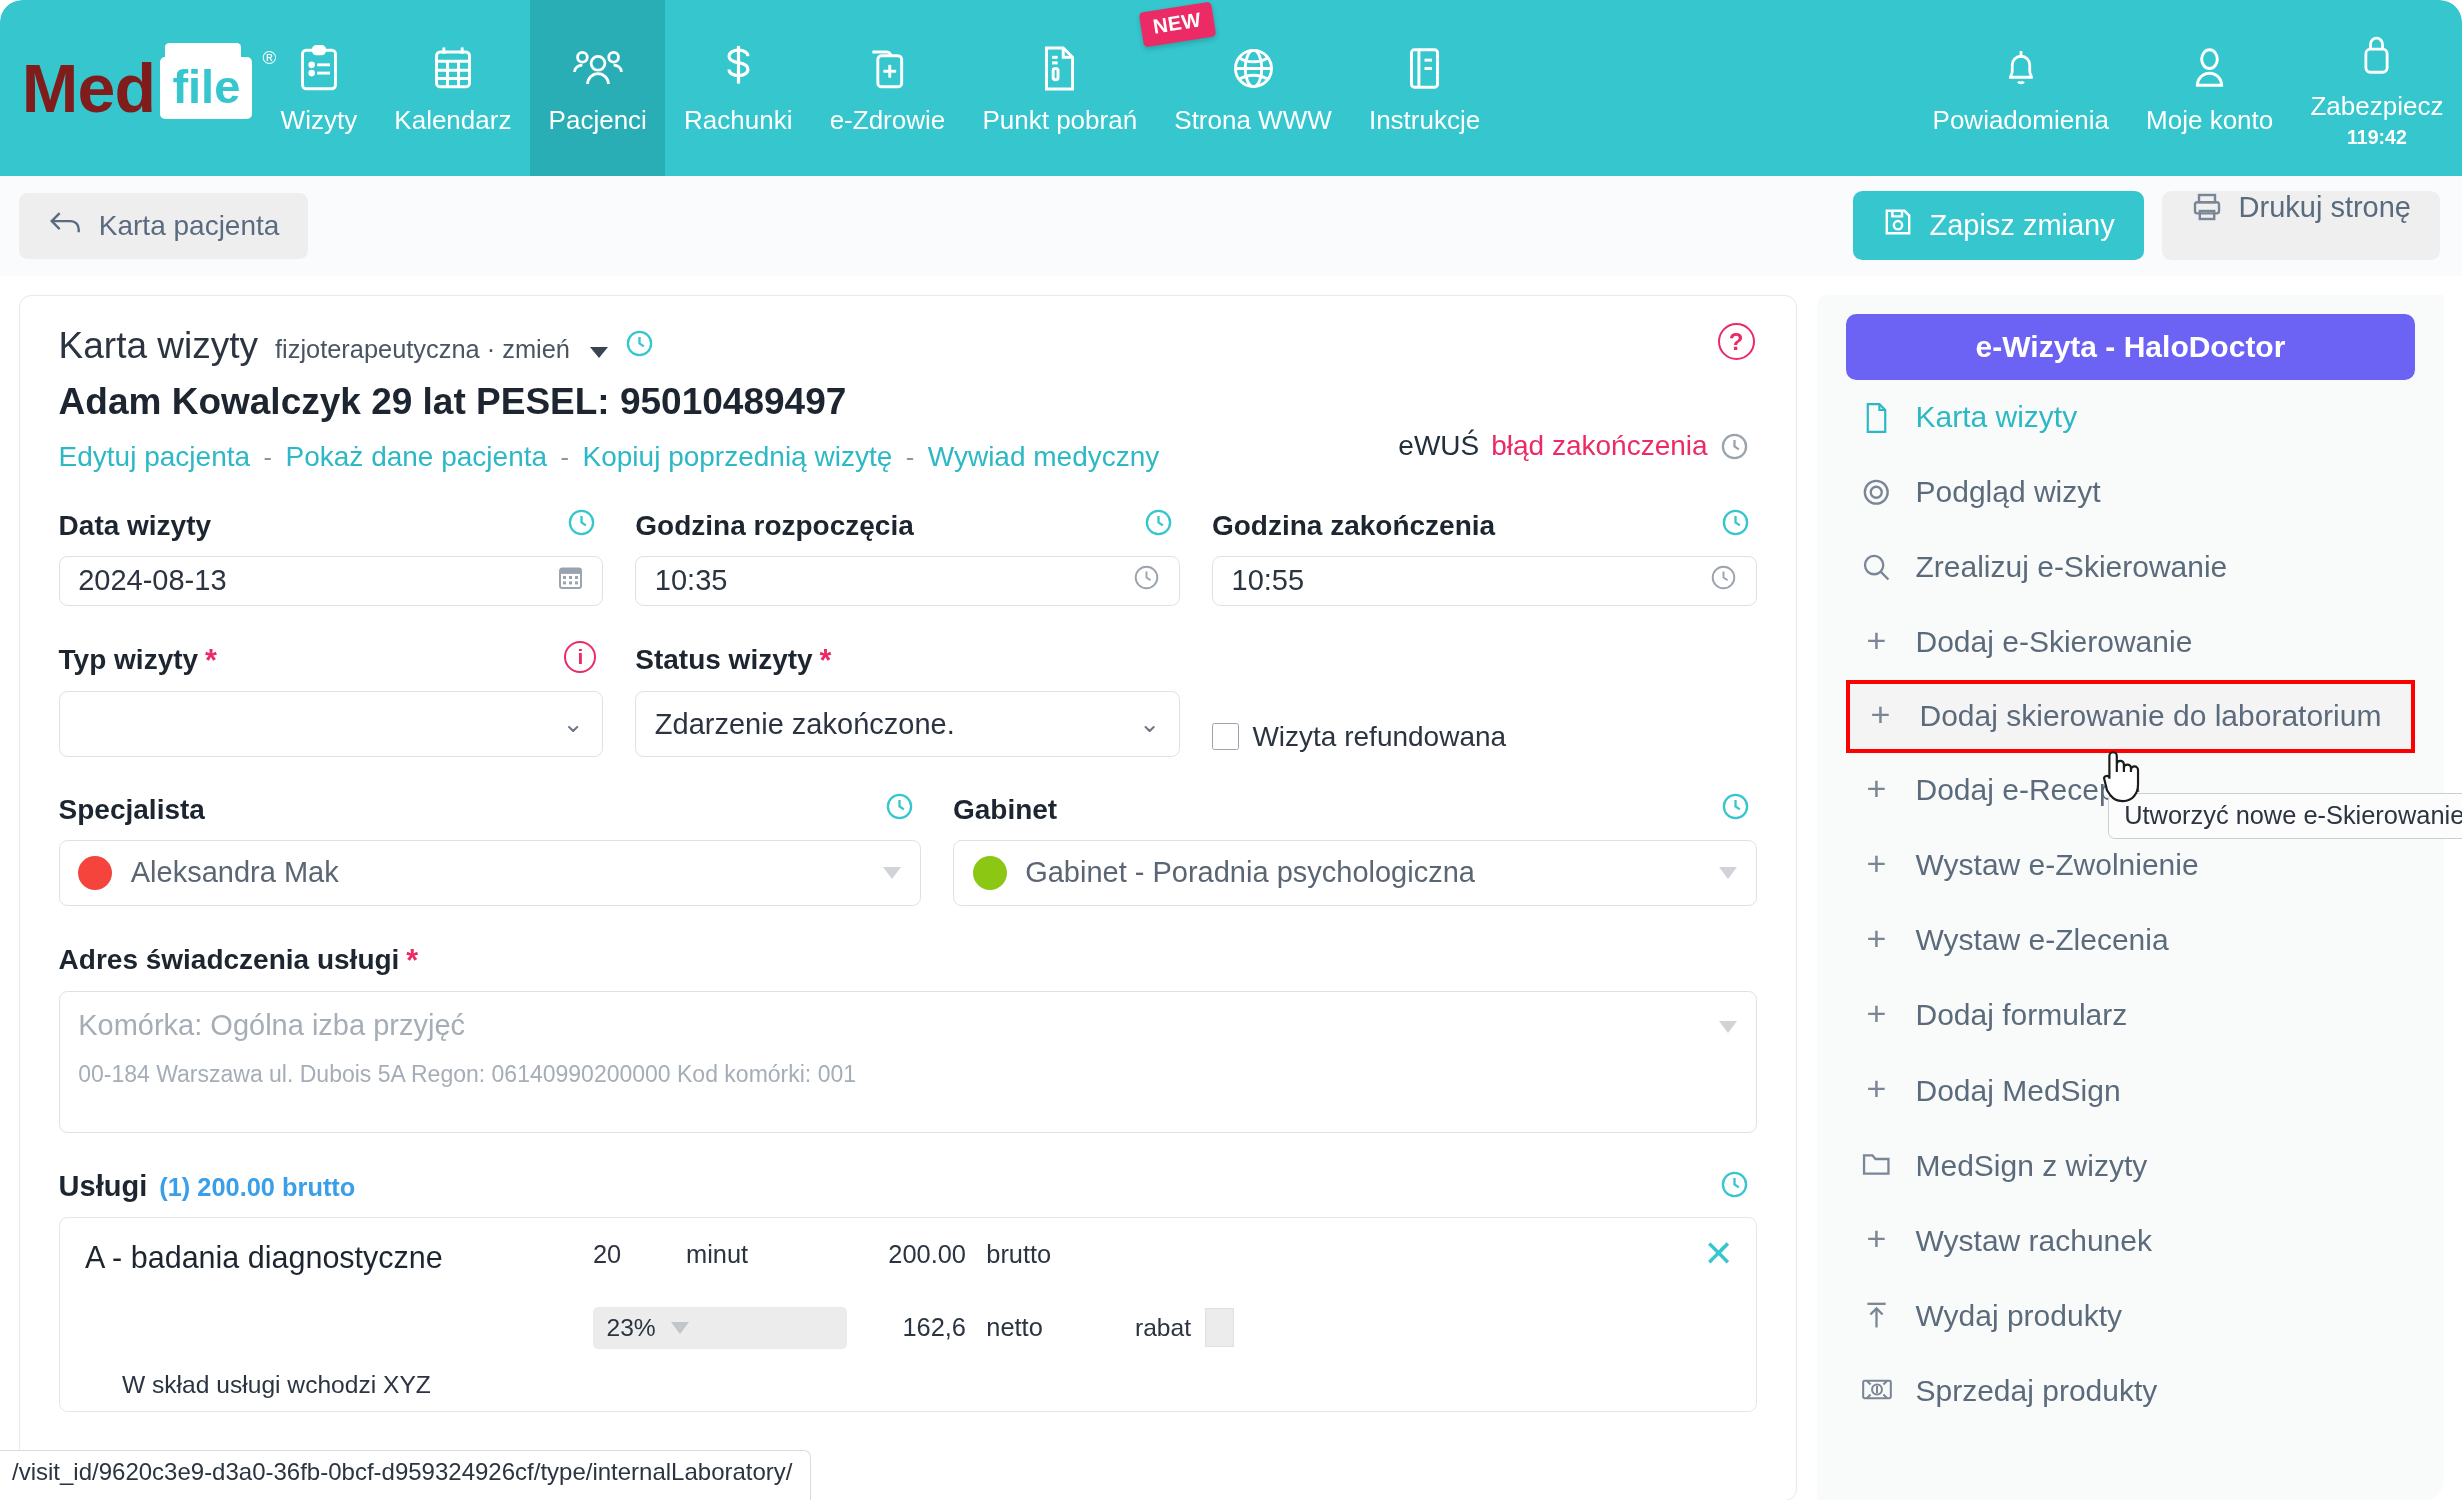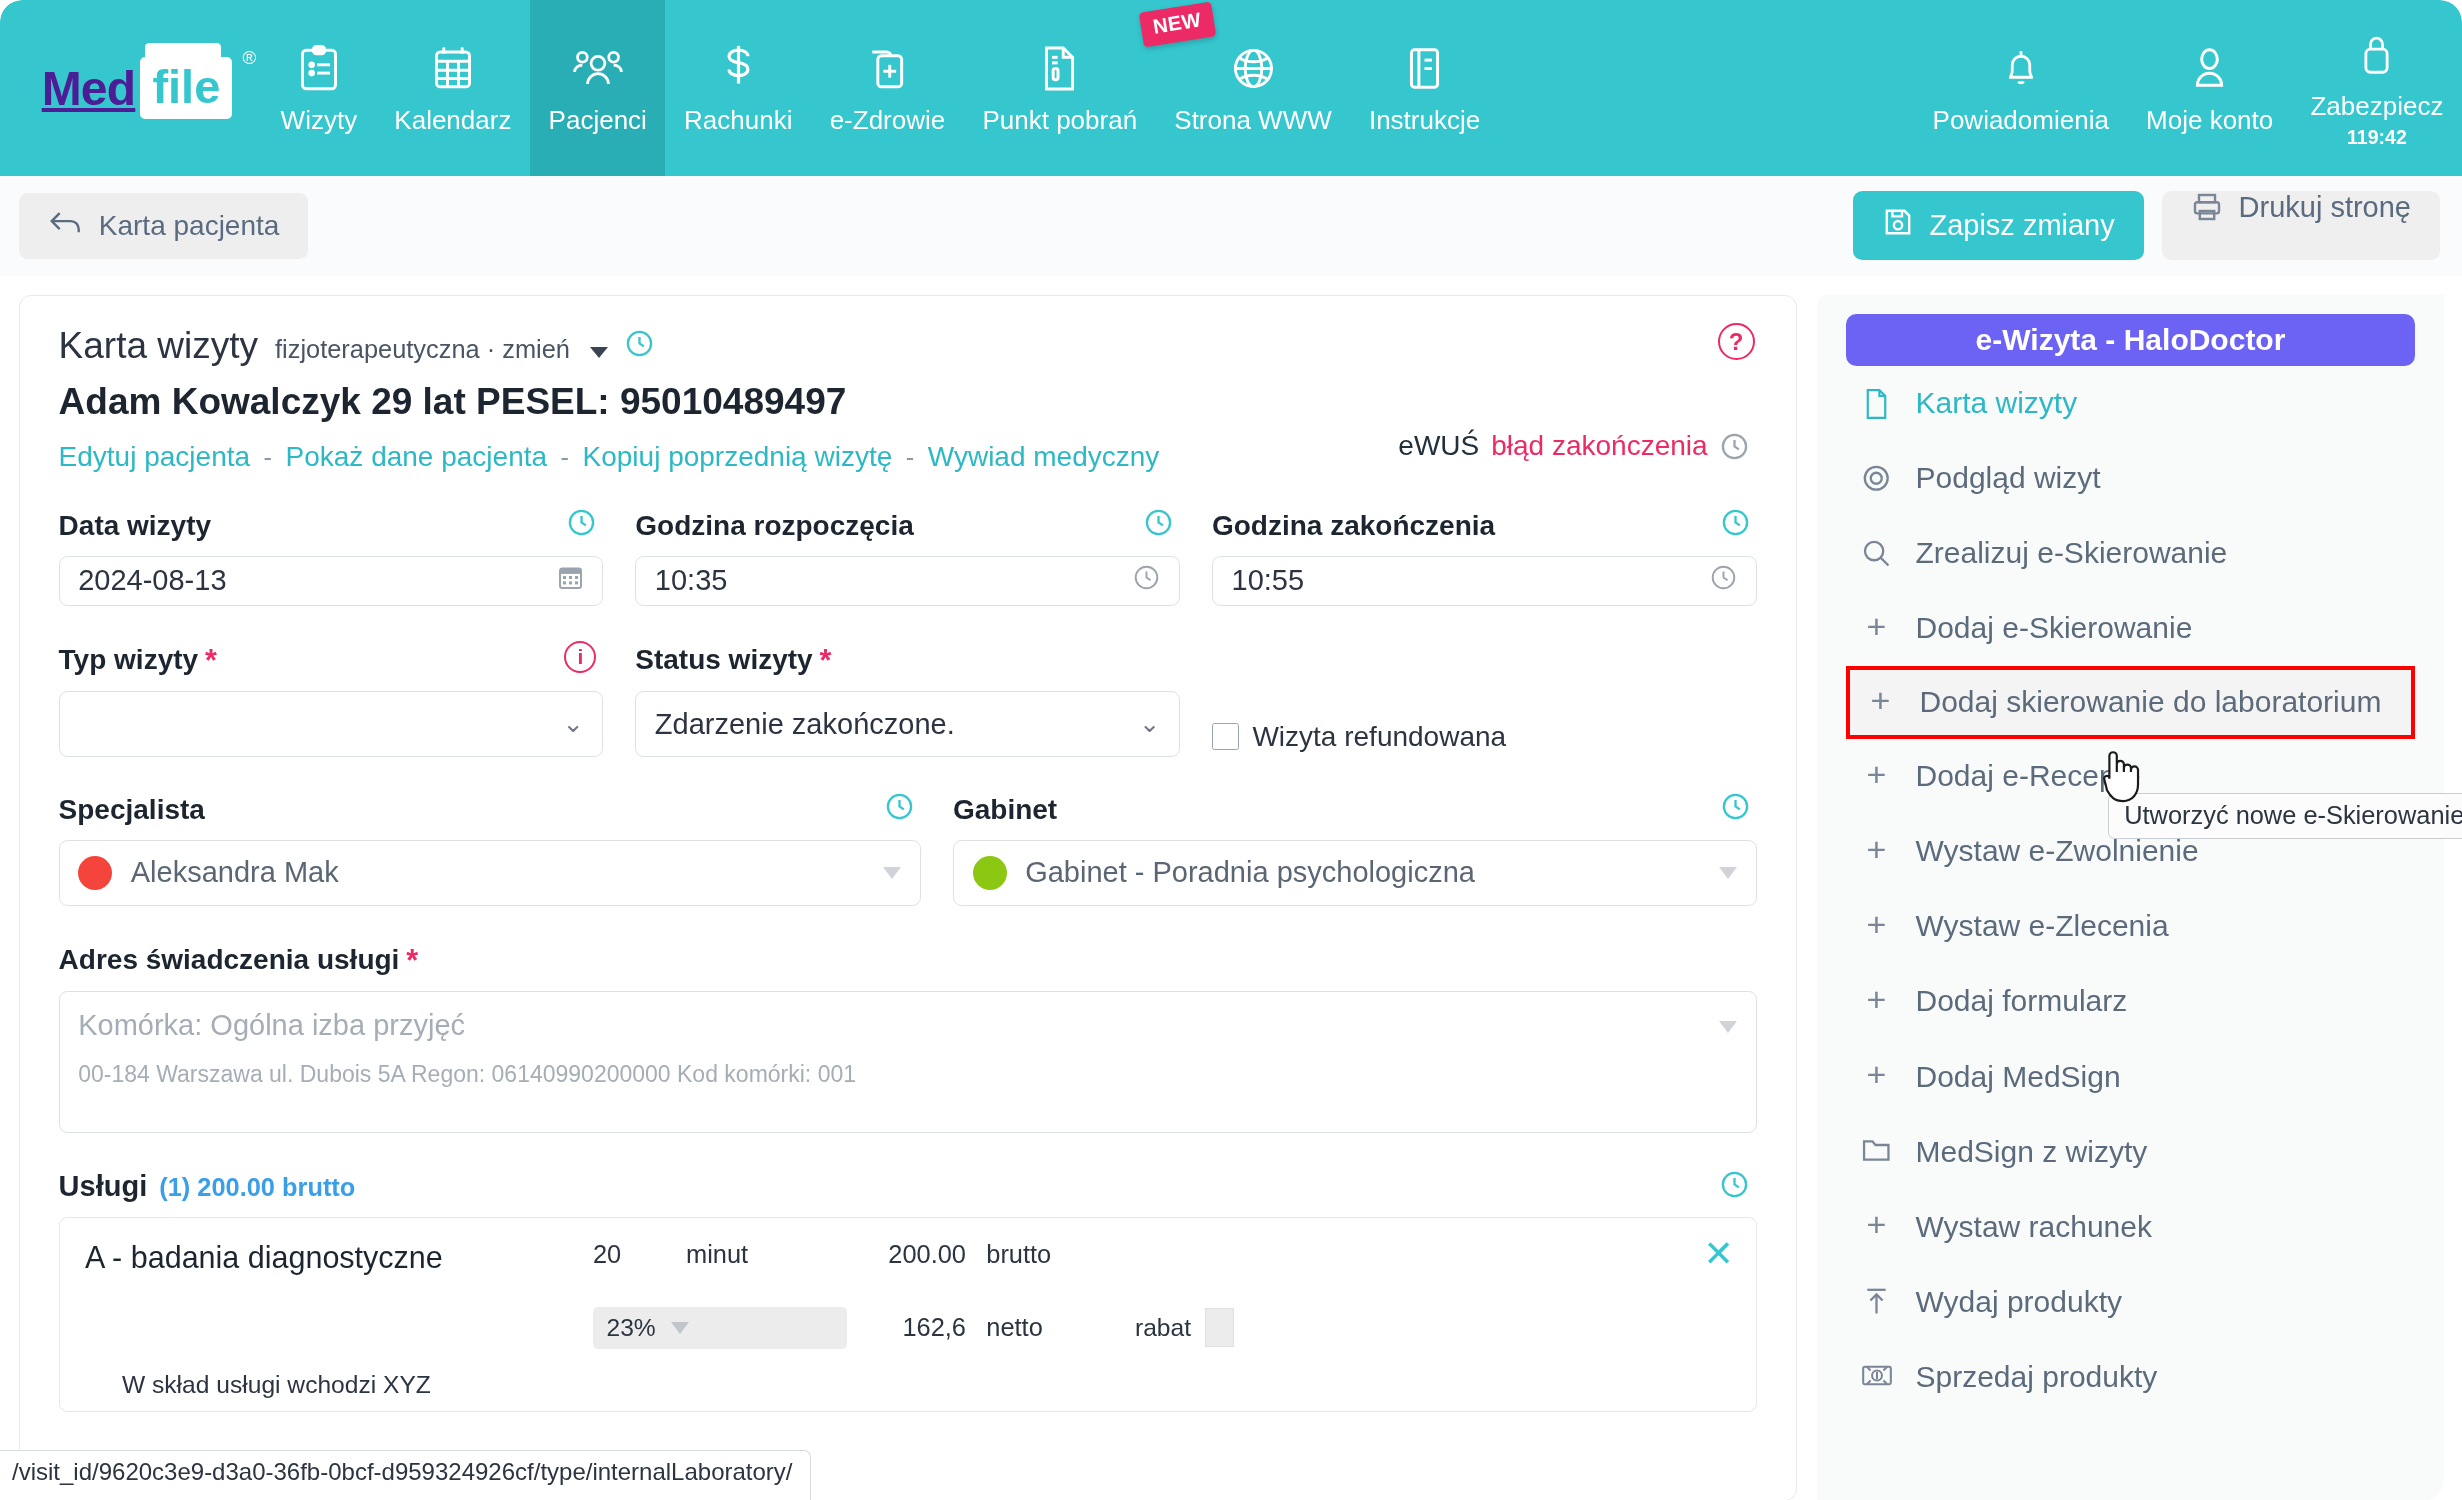--- a/index.html
+++ b/index.html
@@ -26,21 +26,21 @@
     border-top-right-radius: 22px;
     display: flex; align-items: stretch;
   }
   .brand {
     width: 262px; min-width: 262px;
     display: flex; align-items: center; justify-content: center;
     padding-left: 12px;
   }
   .brand-wrap { display: flex; align-items: center; position: relative; }
   .brand-med {
-    color: #4c1d95; font-weight: bold; font-size: 48px; letter-spacing: -0.8px; text-decoration: underline;
+    color: #7f1d1d; font-weight: bold; font-size: 68px; letter-spacing: -0.8px;
   }
   .brand-filebox {
     position: relative; margin-left: 5.1px;
   }
   .brand-file {
     background: #ffffff; color: #35c6ce; font-weight: bold;
     font-size: 47px; padding: 1.7px 12px 5.1px 12px; border-radius: 5.1px;
     display: inline-block; 
   }
   .brand-tab {
@@ -288,21 +288,21 @@
   .sidebar {
     position: absolute; left: 1817px; top: 295px;
     width: 627px; height: 1206px;
     background: #f9fbfb;
     border-top-left-radius: 10.2px;
     border-bottom-right-radius: 22px;
     padding: 18.6px 29px 0 29px;
   }
   .ewizyta-btn {
     background: #6c63f5; color: #fff;
-    height: 52px; border-radius: 10.2px;
+    height: 66px; border-radius: 10.2px;
     display: flex; align-items: center; justify-content: center;
     font-size: 30px; font-weight: bold; cursor: pointer;
   }
   .side-item {
     display: flex; align-items: flex-start; gap: 22px;
     padding: 20.3px 12px 20.3px 13.5px;
     font-size: 30px; color: #5c6b7c;
     cursor: pointer;
     position: relative;
     line-height: 1.15;

